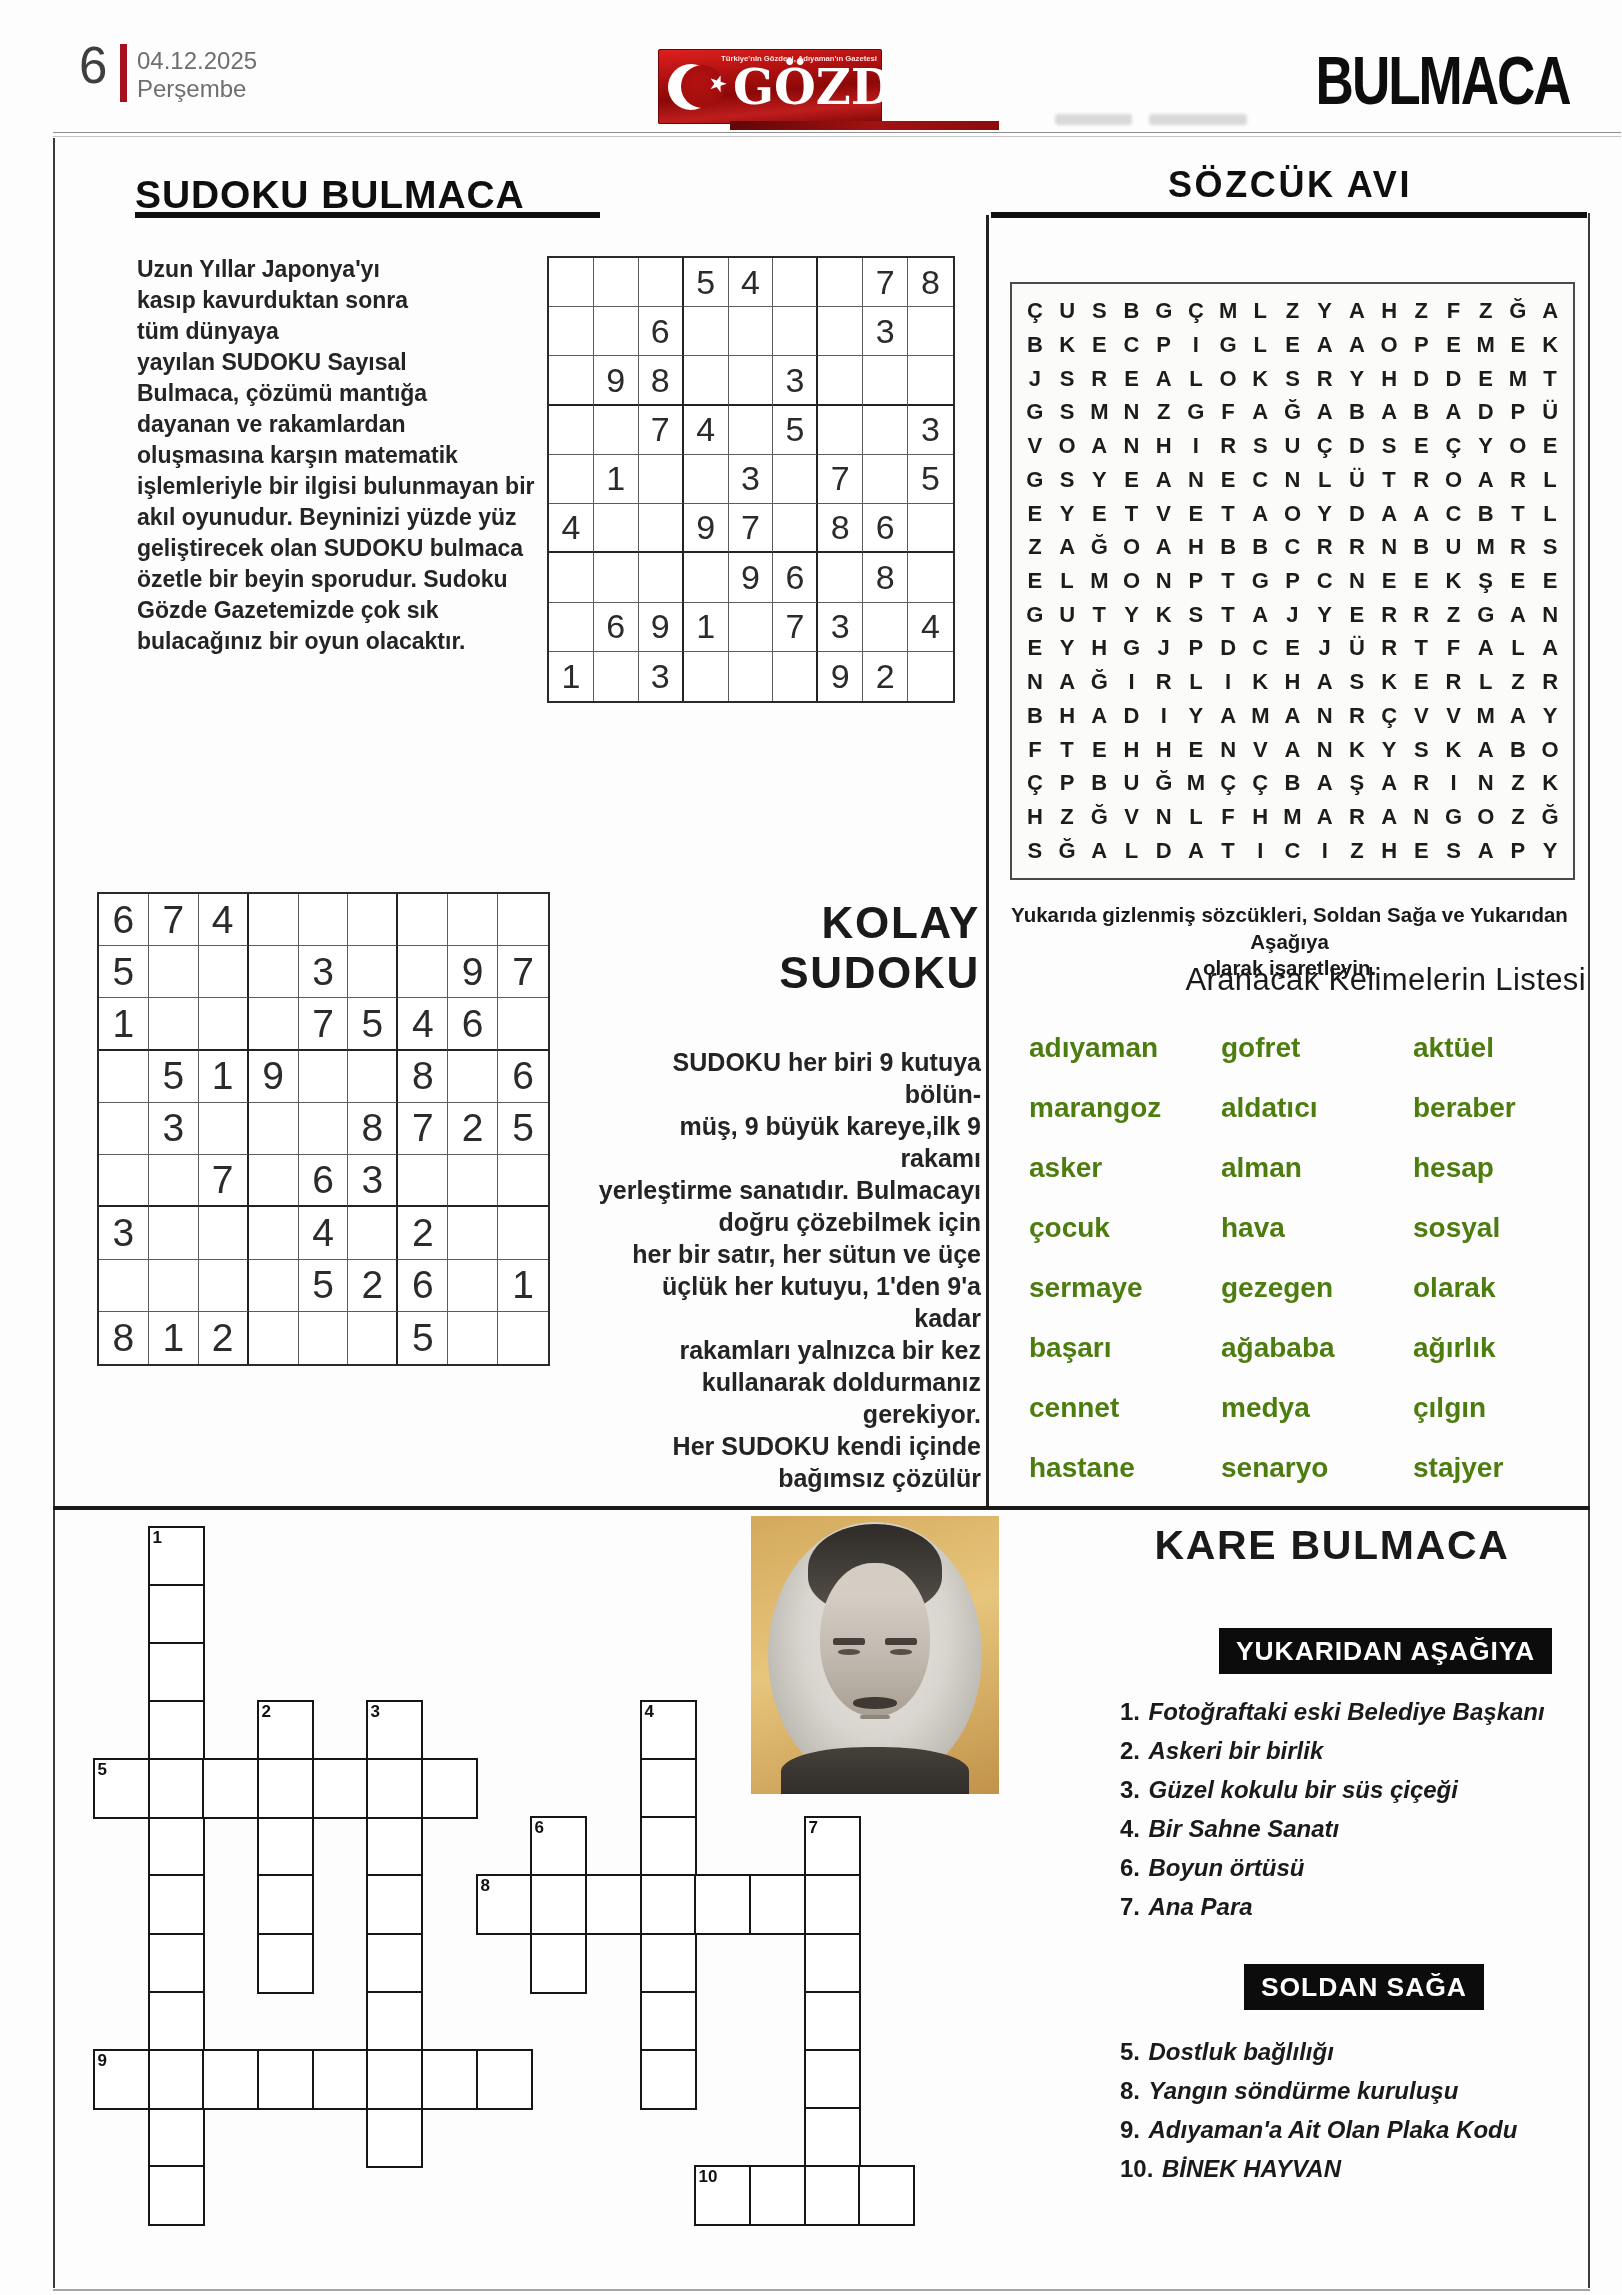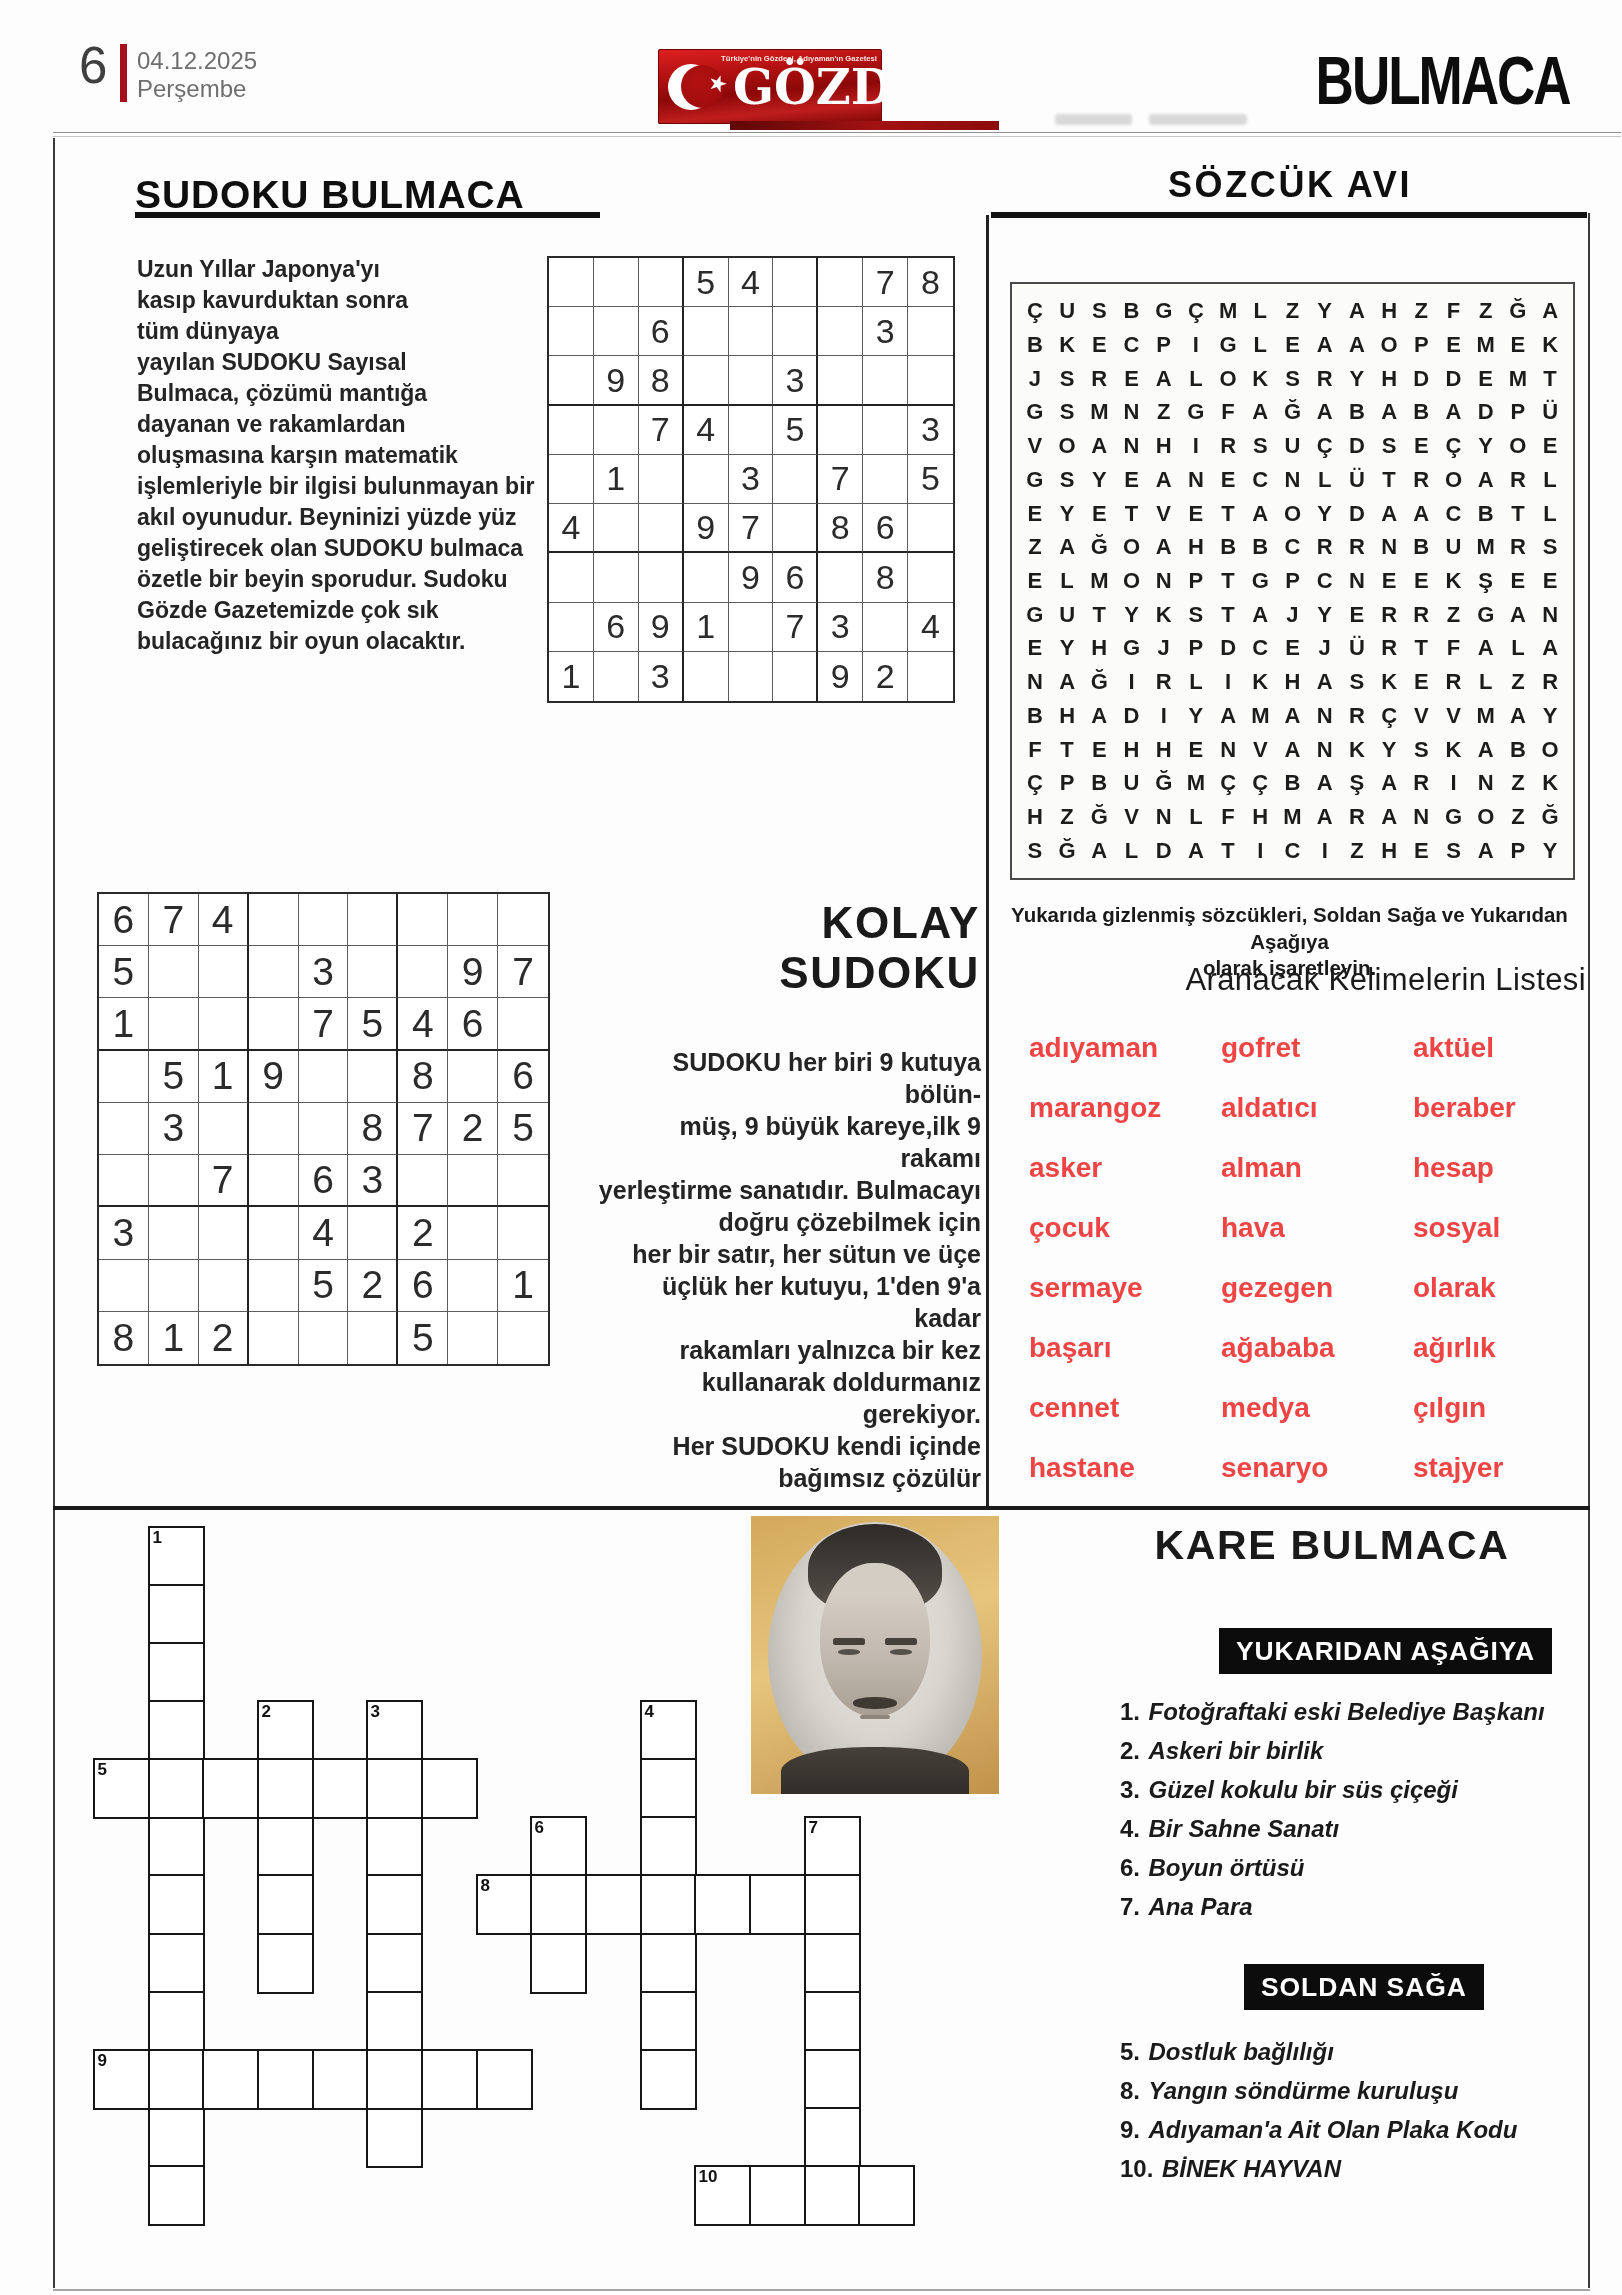--- a/index.html
+++ b/index.html
@@ -46,21 +46,21 @@
   .scell.bbn{border-bottom:none;}
 
   
   .wsbox{border:2.6px solid #4a4a4a;background:#fbfbfa;display:grid;box-sizing:border-box;
          padding:10.2px 6.8px;}
   .wsletter{display:flex;align-items:center;justify-content:center;
             font-size:22px;font-weight:700;color:#1c1c1c;}
   .instr{font-size:20.5px;font-weight:700;text-align:center;line-height:26.5px;white-space:pre-line;}
   .list-title{font-size:31px;font-weight:400;text-align:right;letter-spacing:0.4px;}
   .wordgrid{display:grid;grid-template-columns:192px 192px 179px;}
-  .worditem{font-size:28px;font-weight:700;color:#ef4444;height:60px;display:flex;align-items:center;}
+  .worditem{font-size:28px;font-weight:700;color:#4d7c0f;height:60px;display:flex;align-items:center;}
 
   
   .kolay-title{font-size:44px;font-weight:900;line-height:50px;text-align:right;letter-spacing:1.7px;}
   .kolay-desc{font-size:25px;font-weight:700;line-height:32px;text-align:right;white-space:pre-line;color:#242424;}
 
   
   .kare-title{font-size:41px;font-weight:900;letter-spacing:1.7px;text-align:center;}
   .cluebar{display:inline-block;background:#0c0c0c;color:#fff;font-size:26.5px;font-weight:800;
            letter-spacing:0.9px;padding:7.7px 17px;}
   .cluelist{list-style:none;margin:0;padding:0;}

